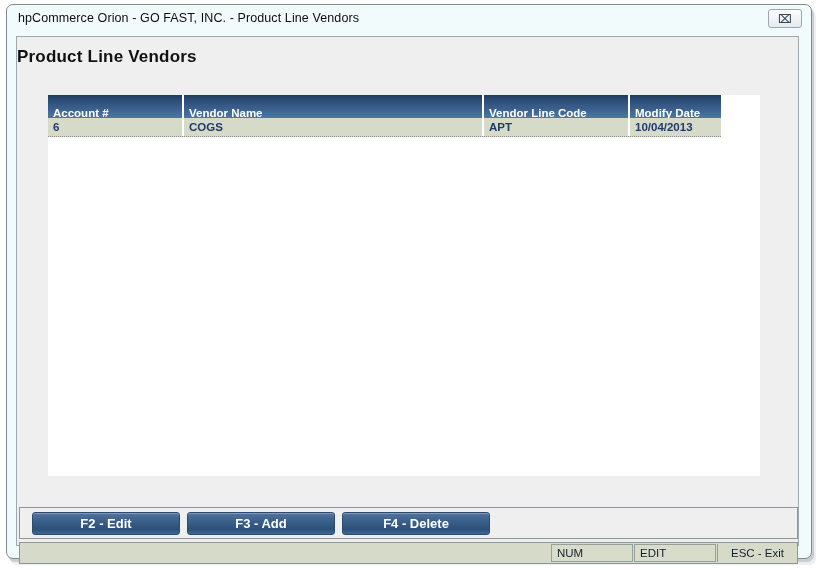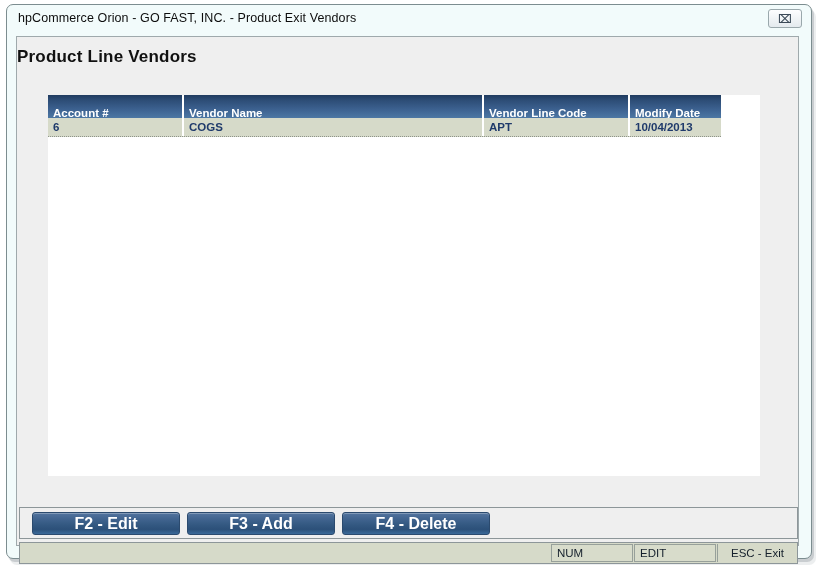--- a/index.html
+++ b/index.html
@@ -193,21 +193,21 @@
     border-radius: 3px;
     box-sizing: border-box;
     display: flex;
     align-items: center;
     justify-content: center;
     cursor: pointer;
     box-shadow: inset 0 1px 0 rgba(255,255,255,0.28);
   }
   .fkey-btn span {
     color: #ffffff;
-    font-size: 16px;
+    font-size: 13px;
     font-weight: bold;
     white-space: nowrap;
   }
   .fkey-0 { left: 12px;  width: 148px; }
   .fkey-1 { left: 167px; width: 148px; }
   .fkey-2 { left: 322px; width: 148px; }
 
   
   .status-bar {
     position: absolute;
@@ -259,21 +259,21 @@
   }
 </style>
 </head>
 <body>
 
 <div id="screen">
 
   <div class="window">
 
     <div class="titlebar">
-      <div class="title-text">hpCommerce Orion - GO FAST, INC. - Product Exit Vendors</div>
+      <div class="title-text">hpCommerce Orion - GO FAST, INC. - Product Line Vendors</div>
       <div class="close-btn">
         <span class="close-glyph">⌧</span>
       </div>
     </div>
 
     <div class="client">
 
       <div class="page-title">Product Line Vendors</div>
 
       <div class="grid-area">

